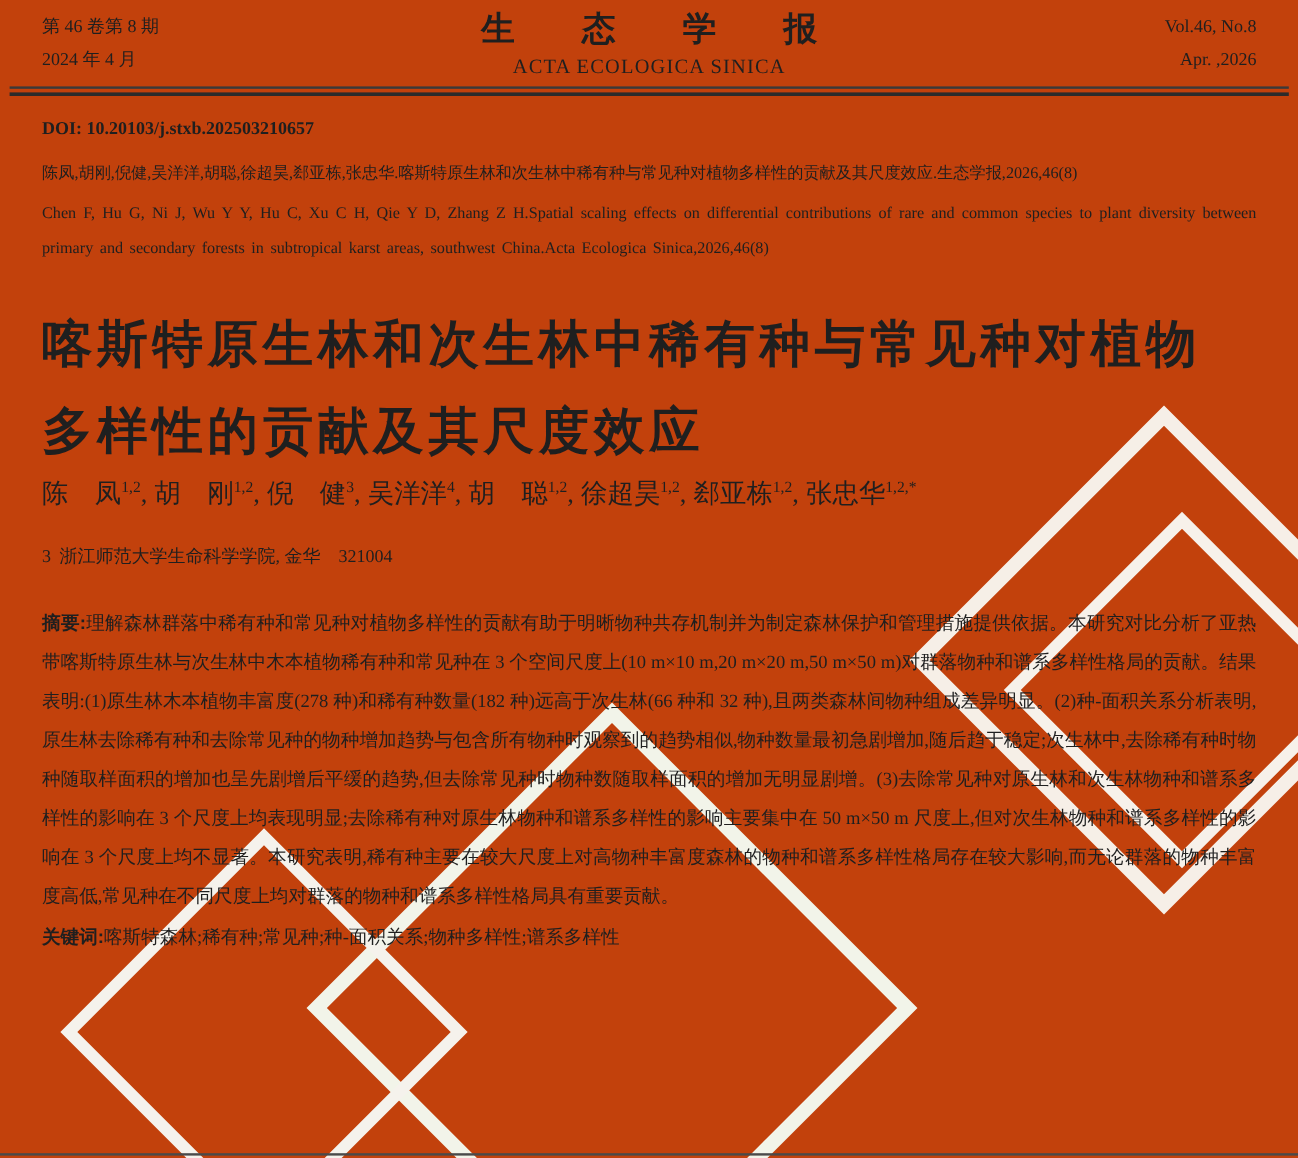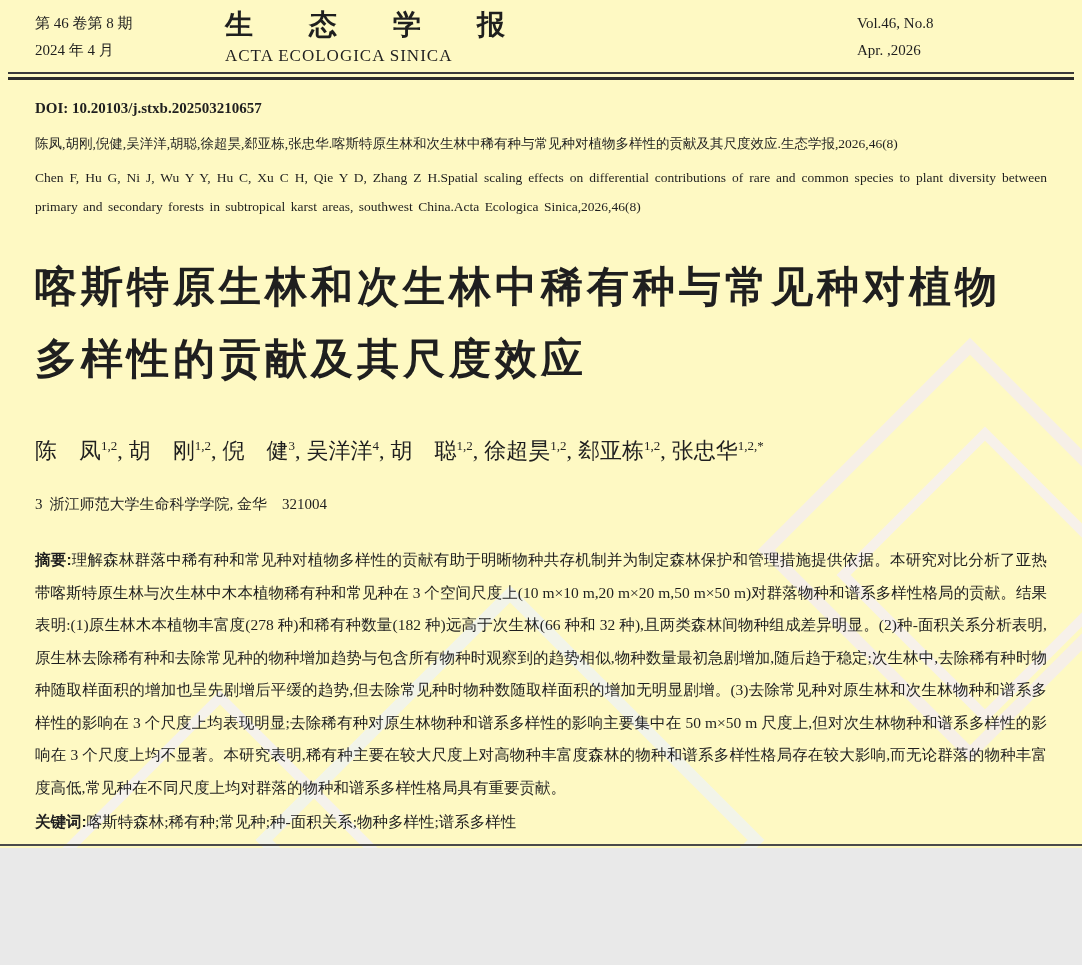--- a/index.html
+++ b/index.html
@@ -2,23 +2,23 @@
 <html><head>
 <meta charset="utf-8">
 <style>
   * { margin: 0; padding: 0; box-sizing: border-box; }
   html, body { background: #e9e9e9; }
   body { font-family: "Liberation Serif", "DejaVu Serif", serif; }
 
   .page {
     position: relative;
     width: 1082px;
-    height: 848px;
+    height: 965px;
     margin: 0 auto;
-    background: #fef9c3;
+    background: #c2410c;
     color: #1f1f1f;
     overflow: hidden;
     padding: 0 35px;
   }
 
   
   .wm { position: absolute; border-style: solid; transform: rotate(45deg); z-index: 0; }
   .wm1 { width: 300px; height: 300px; top: 400px; left: 820px; border-width: 12px; border-color: #f6efe7; }
   .wm2 { width: 210px; height: 210px; top: 470px; left: 880px; border-width: 10px; border-color: #f7f1ea; }
   .wm3 { width: 360px; height: 360px; top: 660px; left: 330px; border-width: 12px; border-color: #f2f4e9; }
@@ -27,22 +27,22 @@
 
   
   .journal-header {
     display: flex;
     align-items: flex-start;
     justify-content: space-between;
     padding-top: 10px;
     height: 68px;
   }
   .jh-left, .jh-right { font-size: 15px; line-height: 27px; width: 190px; }
-  .jh-right { }
-  .jh-center { flex: 1; }
+  .jh-right { text-align: right; }
+  .jh-center { text-align: center; flex: 1; }
   .jname-cn {
     font-size: 28px;
     font-weight: bold;
     letter-spacing: 56px;
     margin-right: -56px; 
     line-height: 30px;
     white-space: nowrap;
   }
   .jname-en { font-size: 17px; letter-spacing: 1px; margin-top: 6px; }
 
@@ -61,21 +61,21 @@
     margin-top: 30px;
     font-family: "Liberation Sans", "DejaVu Sans", sans-serif;
     font-weight: bold;
     font-size: 42px;
     line-height: 72px;
     letter-spacing: 4px;
     max-width: 1000px;
   }
 
   
-  .authors-line { margin-top: 40px; font-size: 22px; line-height: 32px; }
+  .authors-line { font-size: 22px; line-height: 32px; }
   .authors-line .author { white-space: nowrap; }
   .authors-line sup { font-size: 13px; line-height: 0; }
   .authors-line .sep { margin-right: 6px; }
 
   
   .affiliations { margin-top: 20px; font-size: 15px; }
   .affiliations .affil { line-height: 35px; }
   .affiliations .affil-num { margin-right: 7px; }
 
   

